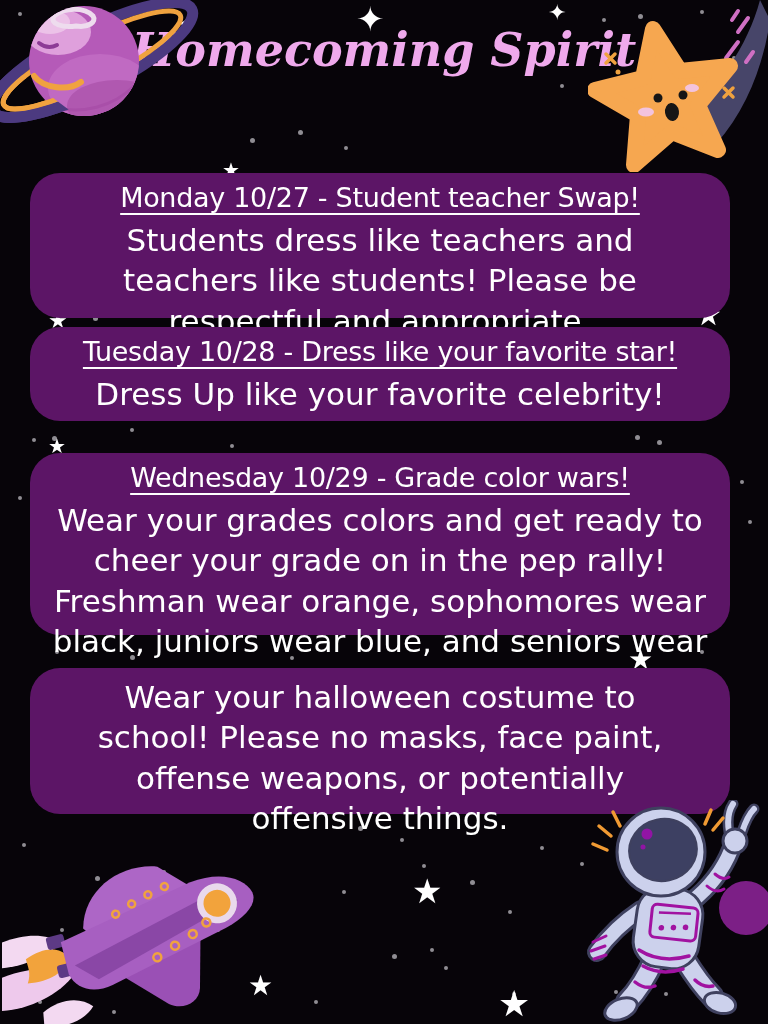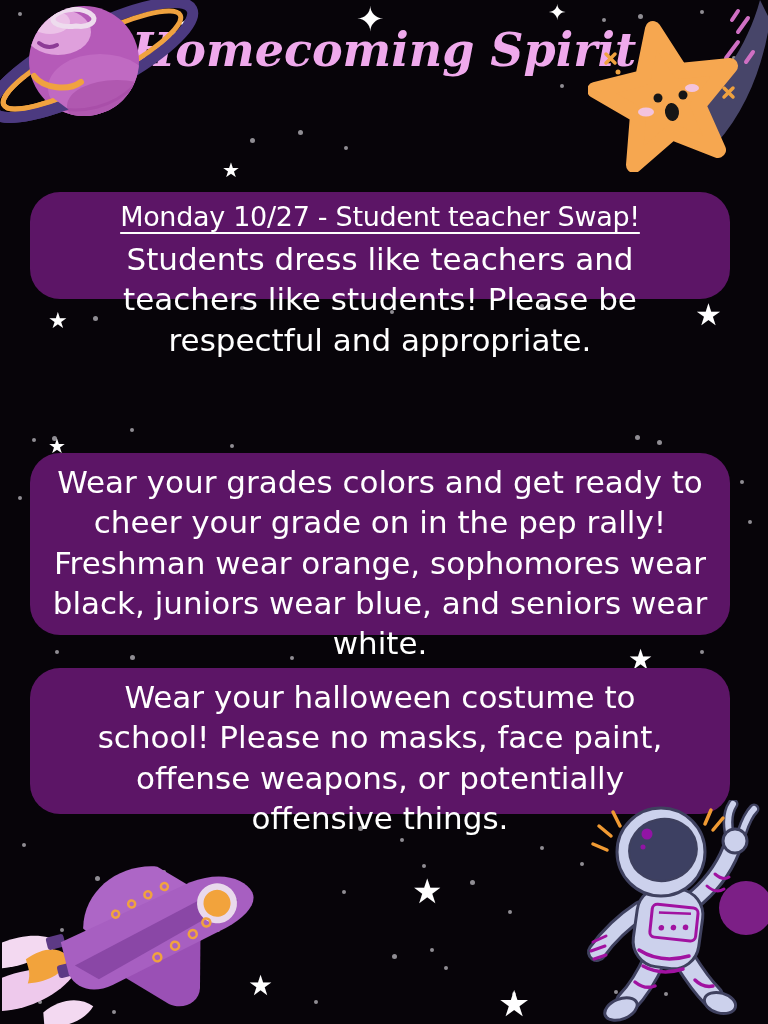--- a/index.html
+++ b/index.html
@@ -28,21 +28,21 @@
     position:absolute;left:30px;width:700px;z-index:2;
     background:var(--box);border-radius:30px;color:var(--text);
     text-align:center;padding-top:9px;
   }
   .event .heading{
     font-size:27px;font-weight:normal;letter-spacing:-0.3px;white-space:nowrap;
     text-decoration:underline;text-decoration-thickness:2px;text-underline-offset:6px;
     margin-bottom:7px;
   }
   .event .body{font-size:31px;line-height:1.3;padding:0 34px}
-  .event1{top:192px;height:107px}
+  .event1{top:173px;height:145px}
   .event2{top:327px;height:94px}
   .event3{top:453px;height:182px}
   .event3 .body{padding:0 12px}
   .event4{top:668px;height:146px}
   
   .deco{position:absolute;z-index:3}
   #planet{left:-8px;top:-6px}
   #shooting-star{left:588px;top:0}
   #rocket{left:2px;top:846px}
   #astronaut{left:583px;top:800px}
@@ -124,22 +124,27 @@
 
   <h1 class="title">
     <span class="line1">Homecoming Spirit</span>
   </h1>
 
   <div class="event event1">
     <div class="heading">Monday 10/27 - Student teacher Swap!</div>
     <div class="body">Students dress like teachers and teachers like students! Please be respectful and appropriate.</div>
   </div>
 
+  <div class="event event2">
+    <div class="heading">Tuesday 10/28 - Dress like your favorite star!</div>
+    <div class="body">Dress Up like your favorite celebrity!</div>
+  </div>
 
   <div class="event event3">
+    <div class="heading">Wednesday 10/29 - Grade color wars!</div>
     <div class="body">Wear your grades colors and get ready to cheer your grade on in the pep rally! Freshman wear orange, sophomores wear black, juniors wear blue, and seniors wear white.</div>
   </div>
 
   <div class="event event4">
     <div class="body">Wear your halloween costume to school! Please no masks, face paint, offense weapons, or potentially offensive things.</div>
   </div>
 
   <svg id="planet" class="deco" width="232" height="152" viewBox="0 0 232 152">
     <defs>
       <clipPath id="planetClip">

